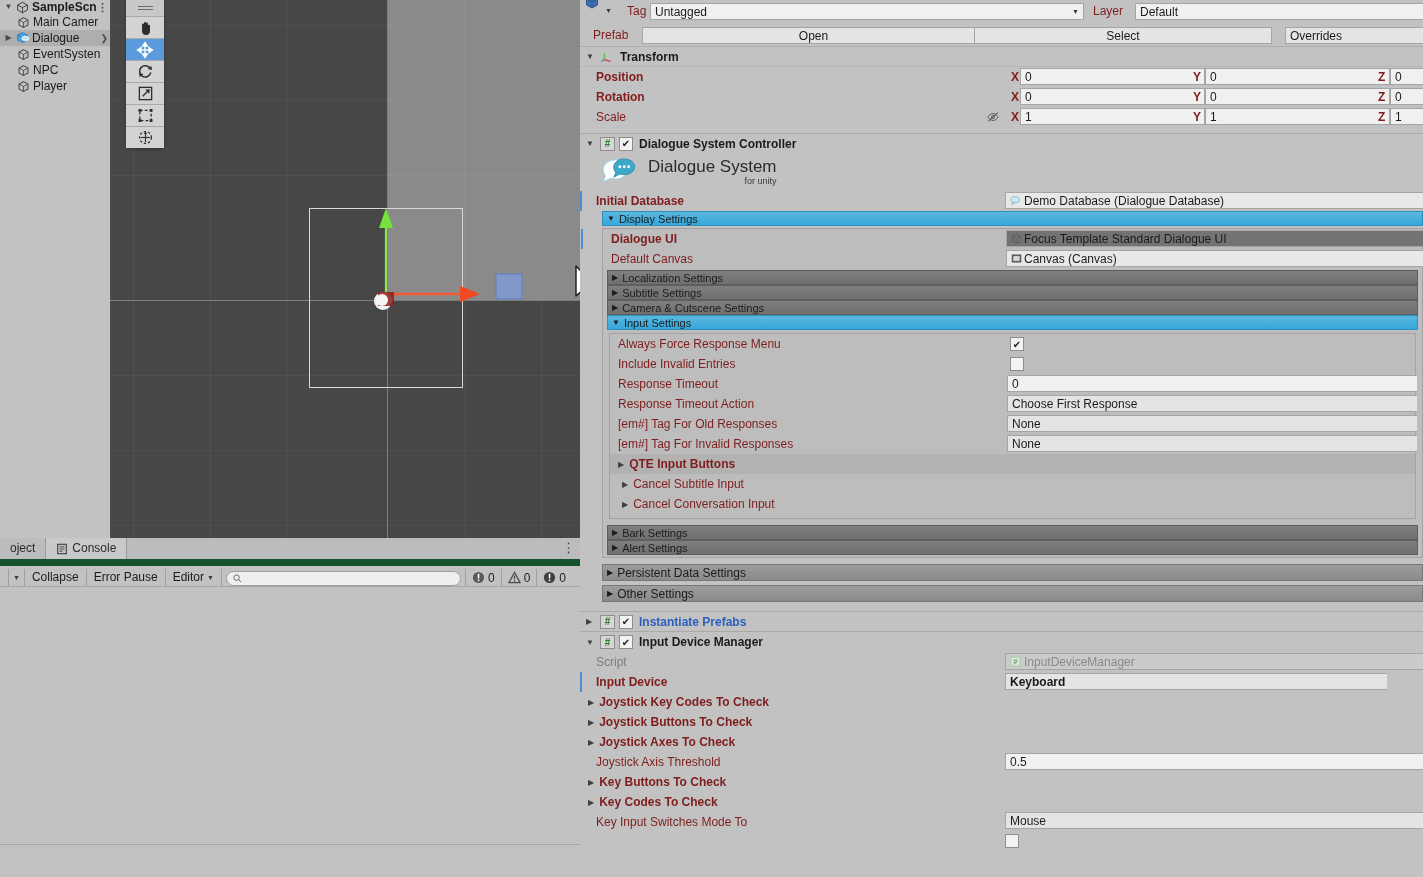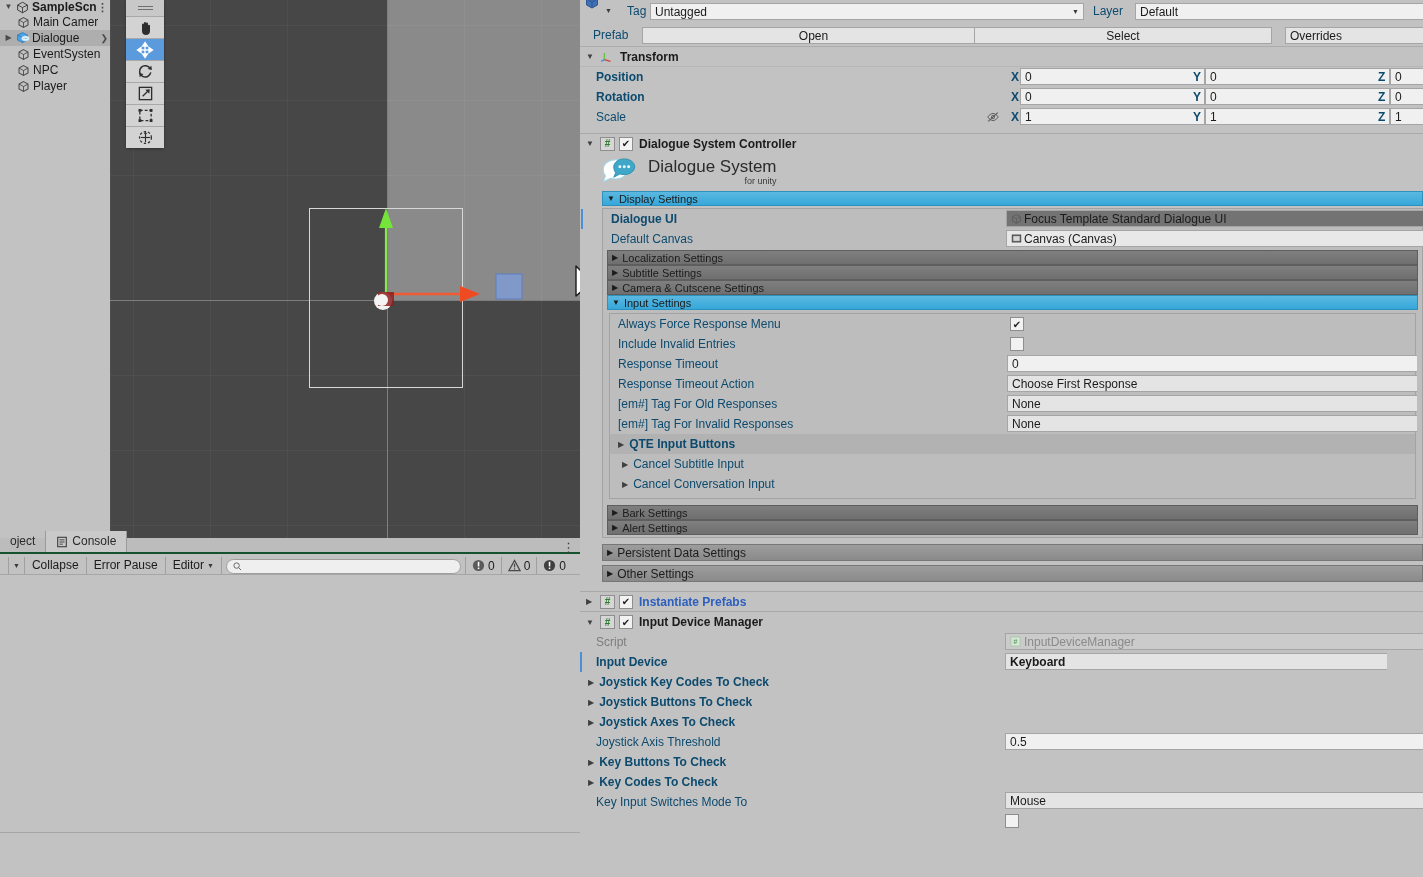--- a/index.html
+++ b/index.html
@@ -66,22 +66,22 @@
     border-top: 1px solid #a8a8a8; background: #d3d3d3;
   }
   .tool-btn.active { background: #5b9bdd; }
 
   
   #console {
     position: absolute; left: 0; top: 538px; width: 580px; height: 339px;
     background: #c2c2c2;
   }
   #console-tabbar {
-    position: relative; height: 16px; background: #bcbcbc;
-    border-bottom: 2px solid #14532d; display: flex; align-items: flex-end;
+    position: relative; height: 28px; background: #bcbcbc;
+    border-bottom: 7px solid #14532d; display: flex; align-items: flex-end;
   }
   .ctab {
     height: 21px; line-height: 21px; padding: 0 10px; font-size: 12px;
     display: flex; align-items: center; gap: 4px; color: #2a2a2a;
   }
   .ctab.inactive { color: #2a2a2a; }
   .ctab.active { background: #c9c9c9; border-left:1px solid #9a9a9a; border-right:1px solid #9a9a9a; }
   #console-kebab { position: absolute; right: 5px; top: 2px; font-size: 13px; color: #3a3a3a; letter-spacing: 0; }
   #console-toolbar {
     height: 21px; background: #c2c2c2; display: flex; align-items: flex-end;
@@ -105,21 +105,21 @@
   #console-body { height: 296px; background: #c2c2c2; }
   #console-list { height: 258px; background: #c2c2c2; border-bottom: 1px solid #a6a6a6; }
   #console-detail { height: 38px; background: #c2c2c2; }
 
   
   #inspector {
     position: absolute; left: 580px; top: 0; width: 843px; height: 877px;
     background: #c2c2c2; overflow: hidden;
   }
   .insp-row { position: relative; display: flex; align-items: center; }
-  .lbl { font-size: 12px; color: #0c4a6e; }
+  .lbl { font-size: 12px; color: #7f1d1d; }
   .lbl.bold { font-weight: bold; }
   .lbl.dim { color: #7d7d7d; }
 
   
   #tag-row { height: 24px; padding-left: 4px; }
   #gobj-icon { width: 18px; display:flex; align-items:center; }
   #tag-caret { font-size: 7px; color: #3a3a3a; margin-left: 1px; margin-top: 4px; }
   .field {
     background: #e4e4e4; border: 1px solid #a5a5a5; height: 17px;
     display: flex; align-items: center; padding: 0 4px; font-size: 12px;
@@ -547,20 +547,33 @@
         <circle cx="25" cy="11" r="1.7" fill="#eafaff"></circle>
           <circle cx="30" cy="11" r="1.7" fill="#eafaff"></circle>
           <circle cx="35" cy="11" r="1.7" fill="#eafaff"></circle>
       </svg>
       <div style="display:flex;flex-direction:column;line-height:1;">
         <span style="font-size:17px;color:#2b2b2b;">Dialogue System</span>
         <span style="font-size:9px;color:#3a3a3a;align-self:flex-end;margin-top:2px;">for unity</span>
       </div>
     </div>
 
+    <div class="prow" style="height:20px;">
+      <span class="blue-marker"></span>
+      <span class="plabel lbl bold">Initial Database</span>
+      <div class="field" style="position:absolute;left:425px;top:1px;width:418px;border-right:none;background:#e8e8e8;">
+        <span style="margin-right:2px;display:flex;">
+          <svg width="12" height="11" viewBox="0 0 14 12">
+              <ellipse cx="6" cy="5" rx="5" ry="3.5" fill="#cfe9f2" stroke="#6fb6cf" stroke-width="0.9"></ellipse>
+              <path d="M3 8l-1.5 3L5 9.2z" fill="#cfe9f2" stroke="#6fb6cf" stroke-width="0.8"></path>
+            </svg>
+        </span>
+        <span>Demo Database (Dialogue Database)</span>
+      </div>
+    </div>
 
     <div class="groupbar active" style="margin:0 0 0 22px;width:821px;height:15px;">
       <span class="tri">▼</span>
       <span>Display Settings</span>
     </div>
 
     <div class="inner-panel" style="margin:2px 0 0 22px;width:821px;">
       <div class="prow" style="height:20px;">
         <span class="blue-marker" style="left:-22px;"></span>
         <span class="plabel lbl bold" style="padding-left:8px;">Dialogue UI</span>

